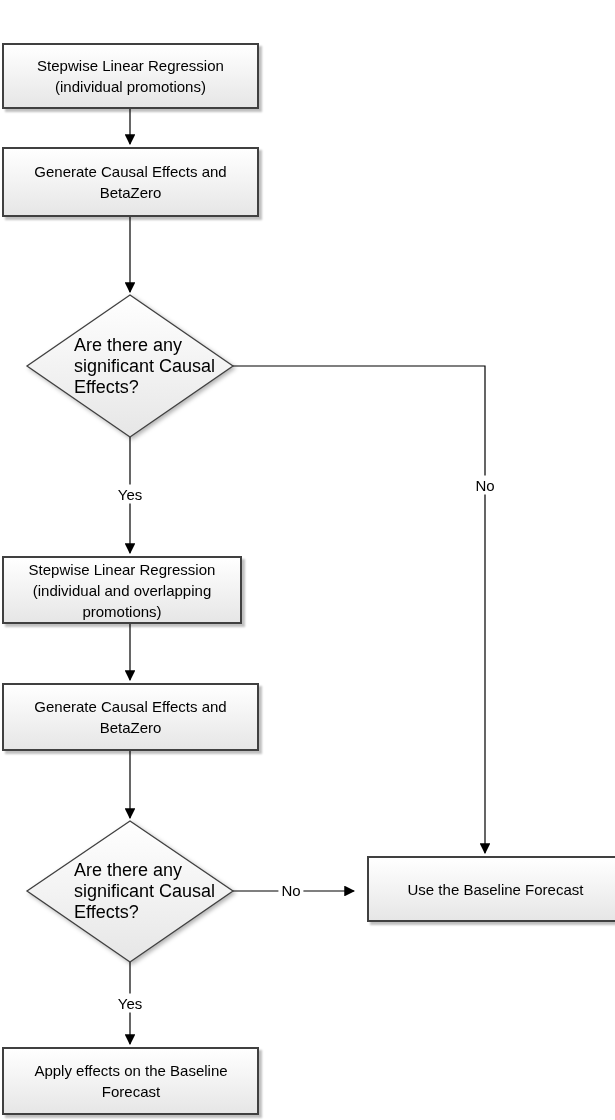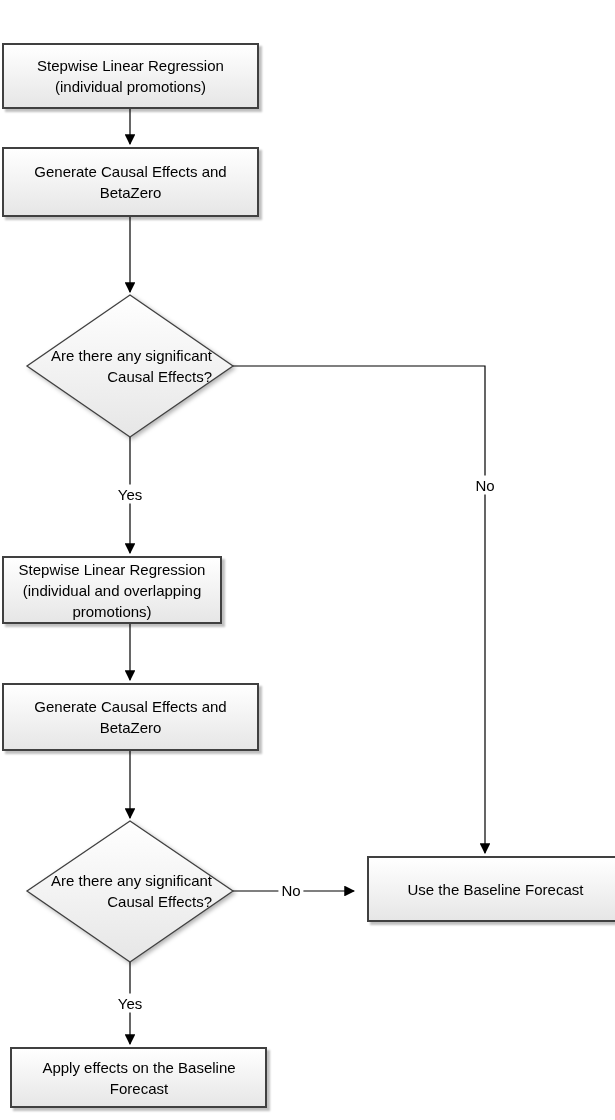--- a/index.html
+++ b/index.html
@@ -31,41 +31,42 @@
     text-align: center;
     font-size: 15px;
     line-height: 21px;
     padding: 0 7px;
   }
   .diamond-label {
     position: absolute;
     display: flex;
     align-items: center;
     justify-content: center;
-    text-align: right;
-    font-size: 15px;
+    text-align: left;
+    font-size: 18px;
     line-height: 21px;
+    margin-left: 26px;
   }
   .edge-label {
     position: absolute;
     transform: translate(-50%, -50%);
     background: #ffffff;
     font-size: 15px;
     line-height: 17px;
     padding: 1px 3px;
     text-align: center;
     white-space: nowrap;
   }
   
   .n-box1 { left: 2px;   top: 3px;    width: 257px; height: 66px; margin-top: 40px; }
   .n-box2 { left: 2px;   top: 147px;  width: 257px; height: 70px; }
-  .n-box3 { left: 2px;   top: 556px;  width: 220px; height: 68px; }
+  .n-box3 { left: 2px;   top: 556px;  width: 240px; height: 68px; }
   .n-box4 { left: 2px;   top: 683px;  width: 257px; height: 68px; }
   .n-box5 { left: 367px; top: 856px;  width: 257px; height: 66px; }
-  .n-box6 { left: 10px;   top: 1047px; width: 257px; height: 61px; padding-left: 8px; }
+  .n-box6 { left: 2px;   top: 1047px; width: 257px; height: 68px; padding-left: 8px; }
   .d1-label { left: 48px; top: 333px; width: 164px; height: 66px; }
   .d2-label { left: 48px; top: 858px; width: 164px; height: 66px; }
   .l-yes1 { left: 130px; top: 494px; }
   .l-no1  { left: 485px; top: 485px; }
   .l-yes2 { left: 130px; top: 1003px; }
   .l-no2  { left: 291px; top: 890px; }
 </style>
 </head>
 <body>
 

